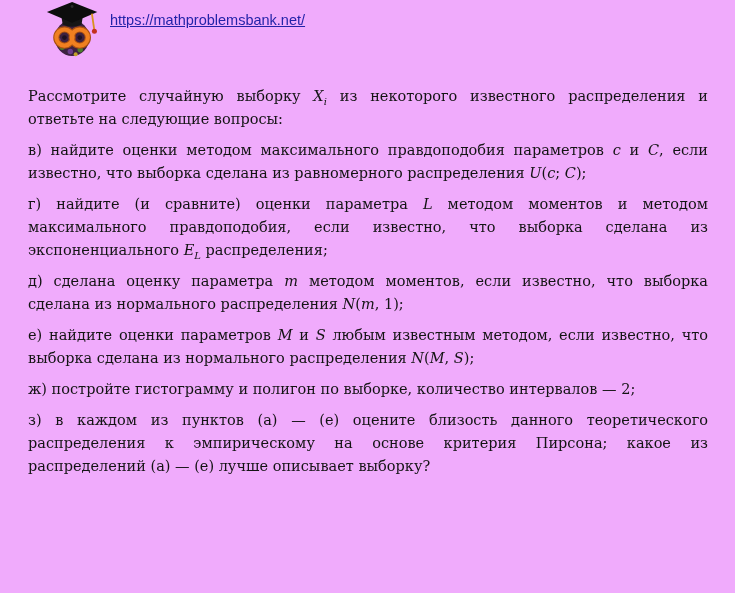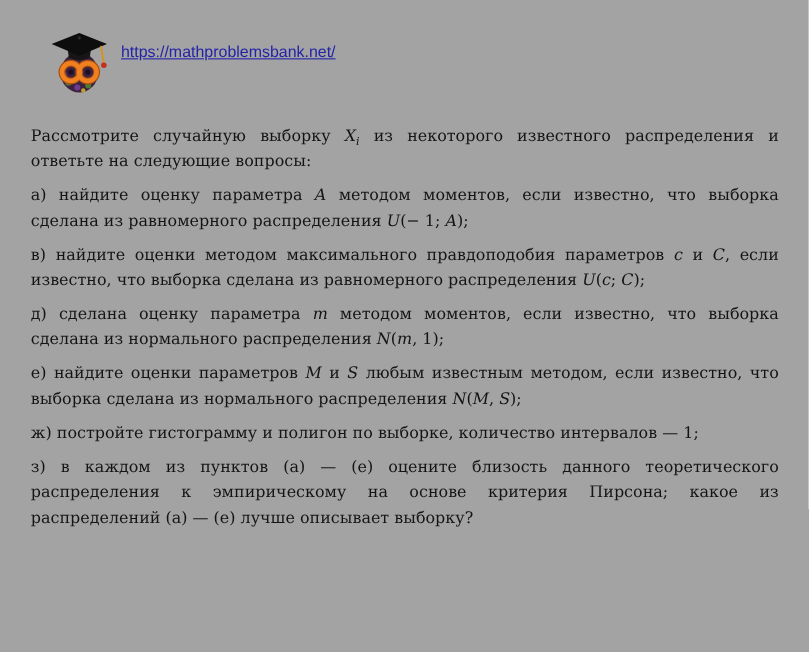--- a/index.html
+++ b/index.html
@@ -11,22 +11,22 @@
     width: 735px;
     height: 593px;
     overflow: hidden;
     font-family: "DejaVu Serif", serif;
     color: #141414;
   }
   .page {
     box-sizing: border-box;
     width: 735px;
     height: 593px;
-    padding: 28px 27px 0 28px;
-    background: #a3a3a3;
+    padding: 0 27px 0 28px;
+    background: #f0abfc;
   }
   header.site-header {
     display: flex;
     align-items: flex-start;
     gap: 10px;
     margin-left: 18px;
   }
   .logo {
     width: 54px;
     height: 58px;
@@ -98,21 +98,21 @@
         <circle cx="53.8" cy="34.5" r="2.8" fill="#c3301d"></circle>
       </svg>
     </div>
     <div class="links">
       <a href="#">https://mathproblemsbank.net/</a>
     </div>
   </header>
 
   <main class="problem-text">
     <p class="para"><span class="seg-t">Рассмотрите случайную выборку </span><span class="seg-m">X</span><sub class="seg-ms">i</sub><span class="seg-t"> из некоторого известного распределения и ответьте на следующие вопросы:</span></p>
-    <p class="para"><span class="seg-t">а) найдите оценку параметра </span><span class="seg-m">A</span><span class="seg-t"> методом моментов, если известно, что выборка сделана из равномерного распределения </span><span class="seg-m">U</span><span class="seg-t">(− 1; </span><span class="seg-m">A</span><span class="seg-t">);</span></p>
     <p class="para"><span class="seg-t">в) найдите оценки методом максимального правдоподобия параметров </span><span class="seg-m">c</span><span class="seg-t"> и </span><span class="seg-m">C</span><span class="seg-t">, если известно, что выборка сделана из равномерного распределения </span><span class="seg-m">U</span><span class="seg-t">(</span><span class="seg-m">c</span><span class="seg-t">; </span><span class="seg-m">C</span><span class="seg-t">);</span></p>
+    <p class="para"><span class="seg-t">г) найдите (и сравните) оценки параметра </span><span class="seg-m">L</span><span class="seg-t"> методом моментов и методом максимального правдоподобия, если известно, что выборка сделана из экспоненциального </span><span class="seg-m">E</span><sub class="seg-ms">L</sub><span class="seg-t"> распределения;</span></p>
     <p class="para"><span class="seg-t">д) сделана оценку параметра </span><span class="seg-m">m</span><span class="seg-t"> методом моментов, если известно, что выборка сделана из нормального распределения </span><span class="seg-m">N</span><span class="seg-t">(</span><span class="seg-m">m</span><span class="seg-t">, 1);</span></p>
     <p class="para"><span class="seg-t">е) найдите оценки параметров </span><span class="seg-m">M</span><span class="seg-t"> и </span><span class="seg-m">S</span><span class="seg-t"> любым известным методом, если известно, что выборка сделана из нормального распределения </span><span class="seg-m">N</span><span class="seg-t">(</span><span class="seg-m">M</span><span class="seg-t">, </span><span class="seg-m">S</span><span class="seg-t">);</span></p>
-    <p class="para"><span class="seg-t">ж) постройте гистограмму и полигон по выборке, количество интервалов — 1;</span></p>
+    <p class="para"><span class="seg-t">ж) постройте гистограмму и полигон по выборке, количество интервалов — 2;</span></p>
     <p class="para"><span class="seg-t">з) в каждом из пунктов (а) — (е) оцените близость данного теоретического распределения к эмпирическому на основе критерия Пирсона; какое из распределений (а) — (е) лучше описывает выборку?</span></p>
   </main>
 
 </div>
 
 </body></html>

